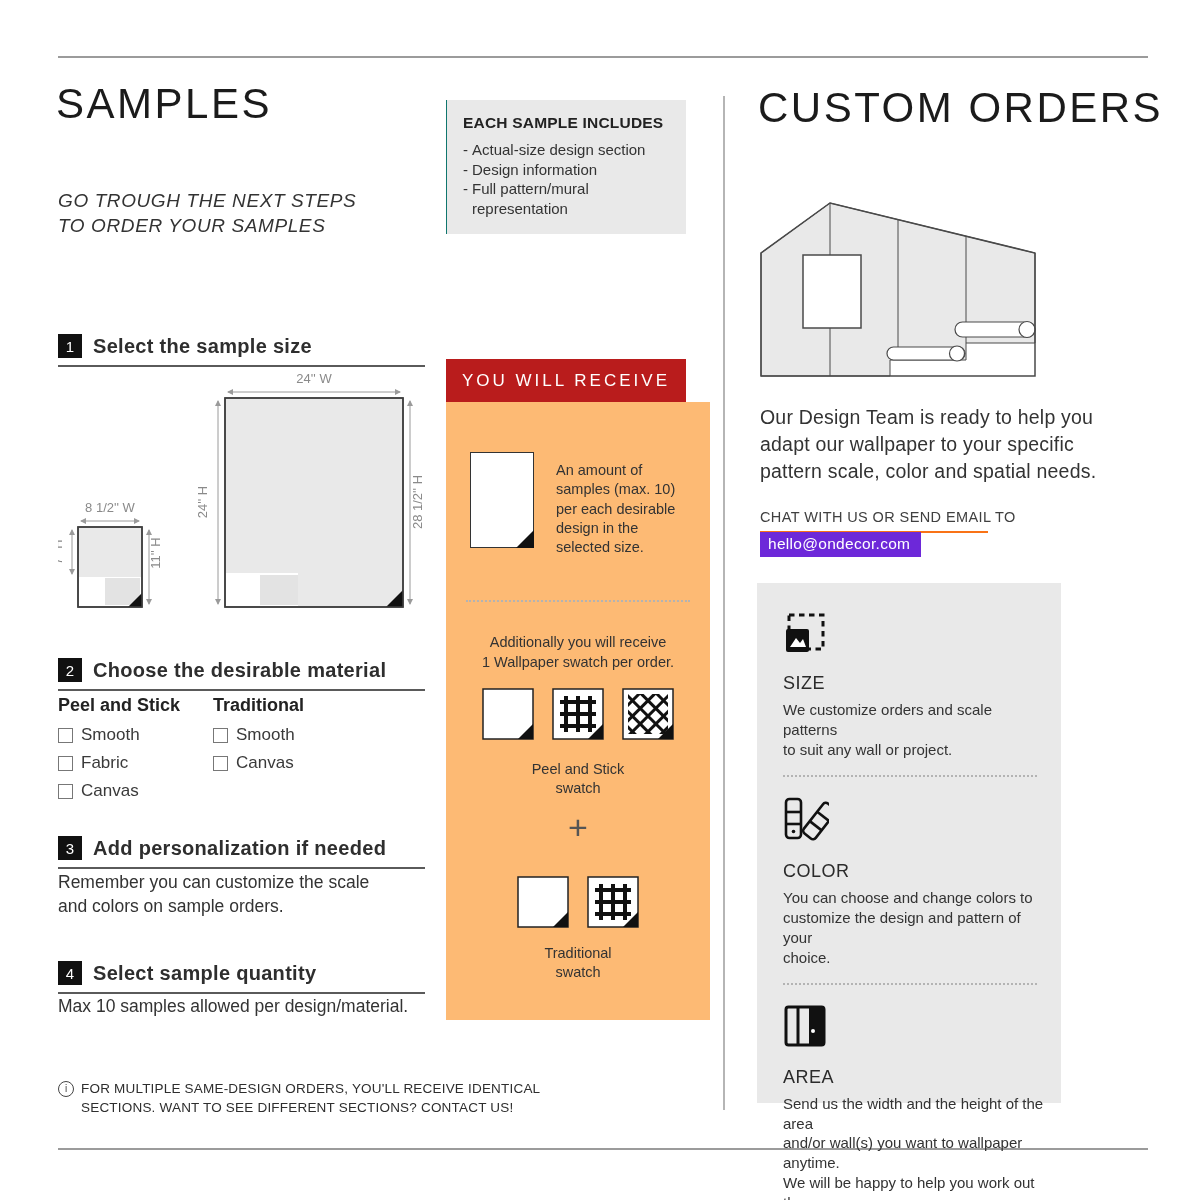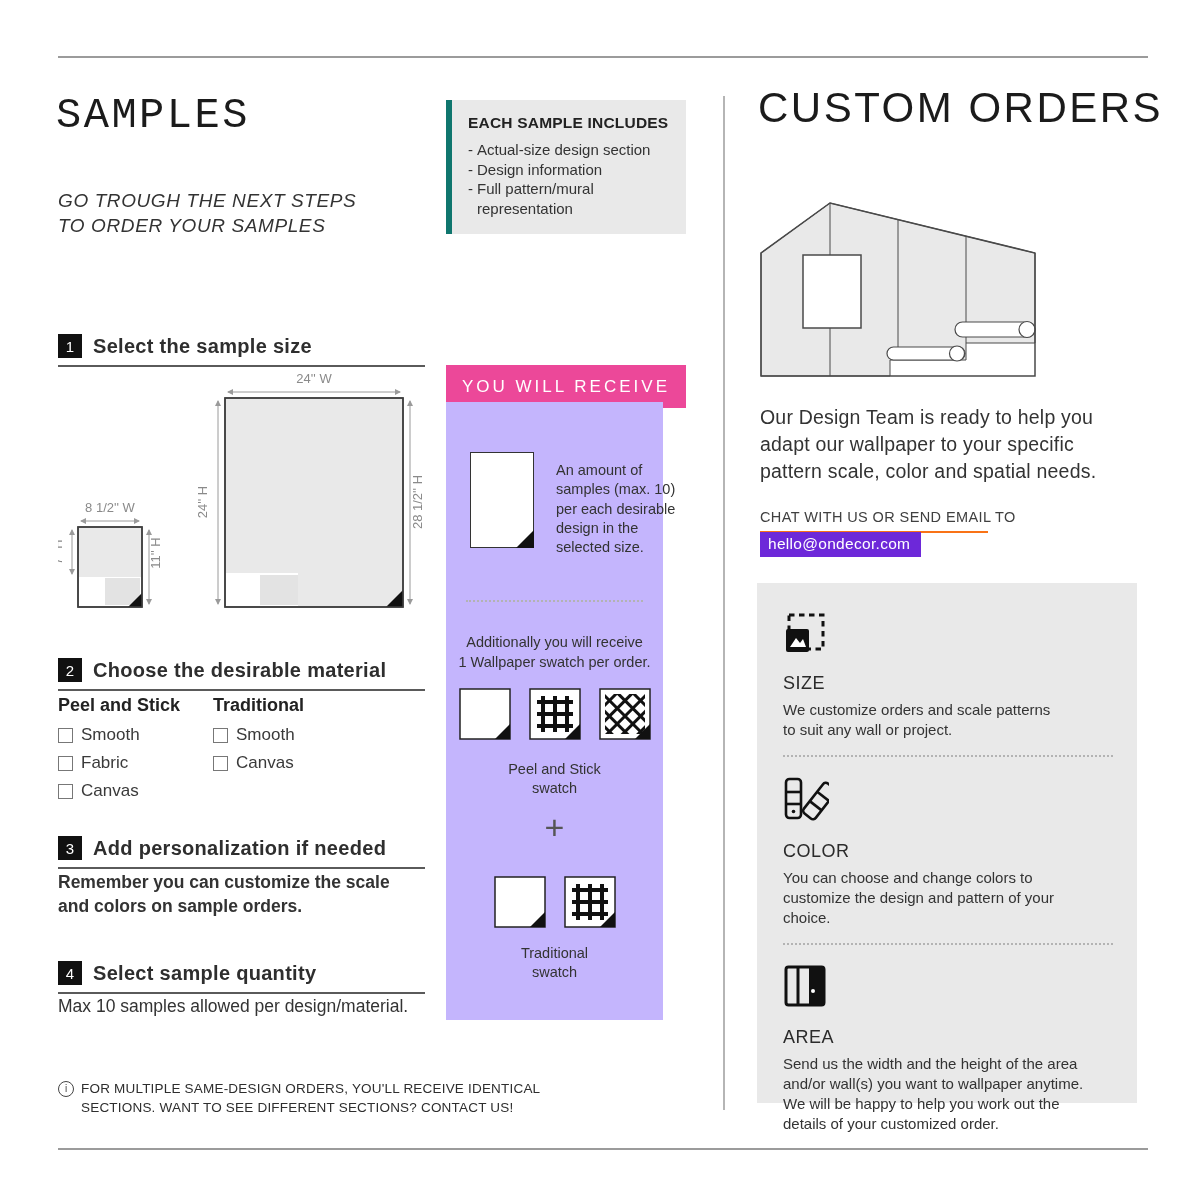--- a/index.html
+++ b/index.html
@@ -3,68 +3,68 @@
 <meta charset="utf-8">
 <style>
   html,body{margin:0;padding:0;}
   body{
     width:1200px;height:1200px;position:relative;background:#ffffff;
     font-family:"Liberation Sans",sans-serif;color:#2e2e2e;overflow:hidden;
   }
   .rule{position:absolute;left:58px;width:1090px;height:2px;background:#9b9b9b;}
   .rule-top{top:56px}.rule-bottom{top:1148px}
   .big-title{position:absolute;font-size:42px;letter-spacing:2.5px;color:#1b1b1b;font-weight:400;white-space:nowrap;}
-  .samples-title{left:56px;top:92px;font-family:Liberation Mono, monospace;}
+  .samples-title{left:56px;top:80px;}
   .custom-title{left:758px;top:84px;}
   .samples-intro{position:absolute;left:58px;top:188px;font-size:19px;letter-spacing:.6px;line-height:1.32;color:#333;white-space:pre-line;font-style:italic;}
   
   .step{position:absolute;left:58px;width:367px;display:flex;align-items:center;gap:11px;border-bottom:2px solid #5a5a5a;padding-bottom:7px;}
   .step .badge{width:24px;height:24px;background:#111;color:#fff;font-size:15px;display:flex;align-items:center;justify-content:center;flex:0 0 auto;}
   .step .label{font-size:20px;color:#2e2e2e;letter-spacing:.3px;white-space:nowrap;font-weight:bold;}
   .step1{top:334px}.step2{top:658px}.step3{top:836px}.step4{top:961px}
   .size-svg{position:absolute;left:58px;top:368px;}
   .dim-text{fill:#8a8a8a;font-size:13px;font-family:"Liberation Sans",sans-serif;}
   
   .mat-col{position:absolute;top:695px;}
   .mat-col1{left:58px}.mat-col2{left:213px}
   .mat-title{font-size:18px;font-weight:bold;color:#222;margin-bottom:9px;}
   .mat-item{display:flex;align-items:center;gap:8px;font-size:17px;color:#3a3a3a;margin:8px 0;}
   .checkbox{width:13px;height:13px;border:1.5px solid #777;background:#fff;flex:0 0 auto;}
-  .step3-text{position:absolute;left:58px;top:871px;font-size:17.5px;color:#333;line-height:1.35;white-space:pre-line;font-weight:bold;}
+  .step3-text{position:absolute;left:58px;top:871px;font-size:17.5px;color:#333;line-height:1.35;white-space:pre-line;}
   .step4-text{position:absolute;left:58px;top:996px;font-size:17.5px;color:#333;white-space:nowrap;}
   .footnote{position:absolute;left:58px;top:1079px;display:flex;gap:7px;font-size:13.5px;color:#2e2e2e;line-height:1.42;}
   .info-circ{width:14px;height:14px;border:1.5px solid #444;border-radius:50%;font-size:10px;line-height:14px;text-align:center;color:#444;margin-top:2px;flex:0 0 auto;}
   .footnote .txt{white-space:pre-line;letter-spacing:.2px;}
   
-  .includes-box{position:absolute;left:446px;top:100px;width:240px;box-sizing:border-box;background:#e9e9e9;border-left:6px solid #0f766e;padding:14px 10px 16px 16px;}
+  .includes-box{position:absolute;left:446px;top:100px;width:240px;box-sizing:border-box;background:#e9e9e9;border-left:1px solid #0f766e;padding:14px 10px 16px 16px;}
   .includes-title{font-size:15.5px;font-weight:bold;color:#222;letter-spacing:.2px;margin-bottom:8px;}
   .includes-item{display:flex;font-size:15px;color:#333;line-height:1.3;}
   .includes-item .dash{margin-right:4px;}
   .includes-item .it{white-space:pre-line;}
-  .receive-bar{position:absolute;left:446px;top:359px;width:240px;height:43px;background:#ec4899;color:#fff;display:flex;align-items:center;justify-content:center;font-size:17px;letter-spacing:3px;white-space:nowrap;margin-top:6px;}
-  .receive-panel{position:absolute;left:446px;top:402px;width:217px;height:618px;background:#c4b5fd;}
+  .receive-bar{position:absolute;left:446px;top:359px;width:240px;height:43px;background:#b91c1c;color:#fff;display:flex;align-items:center;justify-content:center;font-size:17px;letter-spacing:3px;white-space:nowrap;}
+  .receive-panel{position:absolute;left:446px;top:402px;width:264px;height:618px;background:#fdba74;}
   .sample-row{position:absolute;left:24px;top:50px;display:flex;gap:22px;}
   .page-ic{width:62px;height:94px;background:#fff;border:1.5px solid #333;position:relative;flex:0 0 auto;}
   .page-ic::after{content:"";position:absolute;right:-1px;bottom:-1px;width:0;height:0;border-style:solid;border-width:0 0 18px 18px;border-color:transparent transparent #111 transparent;}
   .samples-txt{width:126px;font-size:14.5px;line-height:1.33;color:#333;padding-top:9px;white-space:pre-line;}
   .dotted{border-top:2px dotted #b3b3b3;}
   .mid-div{position:absolute;left:20px;right:20px;top:198px;}
   .additional-txt{position:absolute;left:0;right:0;top:224px;text-align:center;font-size:14.5px;color:#333;line-height:1.38;white-space:pre-line;margin-top:6px;}
   .swatch-row{position:absolute;left:0;right:0;display:flex;justify-content:center;gap:18px;}
   .row1{top:286px}.row2{top:474px}
   .swatch-cap{position:absolute;left:0;right:0;text-align:center;font-size:14.5px;color:#333;line-height:1.3;white-space:pre-line;}
   .cap1{top:358px}.cap2{top:542px}
   .plus{position:absolute;left:0;right:0;top:408px;text-align:center;font-size:34px;font-weight:300;color:#555;line-height:1;}
   
   .v-divider{position:absolute;left:723px;top:96px;width:2px;height:1014px;background:#b5b5b5;}
   .house-svg{position:absolute;left:756px;top:196px;}
   .custom-intro{position:absolute;left:760px;top:404px;font-size:19.5px;color:#333;line-height:1.38;letter-spacing:.2px;white-space:pre-line;}
   .chat-label{position:absolute;left:760px;top:509px;width:228px;font-size:14.5px;letter-spacing:.4px;color:#404040;padding-bottom:6px;border-bottom:2px solid #f97316;white-space:nowrap;}
   .email-chip{position:absolute;left:760px;top:532px;background:#6d28d9;color:#fff;font-size:15.5px;letter-spacing:.3px;padding:3px 11px 4px 8px;}
-  .services-panel{position:absolute;left:757px;top:583px;width:380px;height:520px;box-sizing:border-box;background:#e9e9e9;padding:27px 16px 20px 26px;}
+  .services-panel{position:absolute;left:757px;top:583px;width:304px;height:520px;box-sizing:border-box;background:#e9e9e9;padding:27px 16px 20px 26px;}
   .svc-h{font-size:18px;color:#2b2b2b;letter-spacing:.5px;margin-top:15px;}
   .svc-p{font-size:15px;color:#333;line-height:1.33;margin-top:6px;white-space:pre-line;}
   .svc-div{margin:15px 8px 19px 0;}
 </style>
 </head>
 <body>
 
 <div class="rule rule-top"></div>
 <div class="rule rule-bottom"></div>
 <div class="v-divider"></div>

